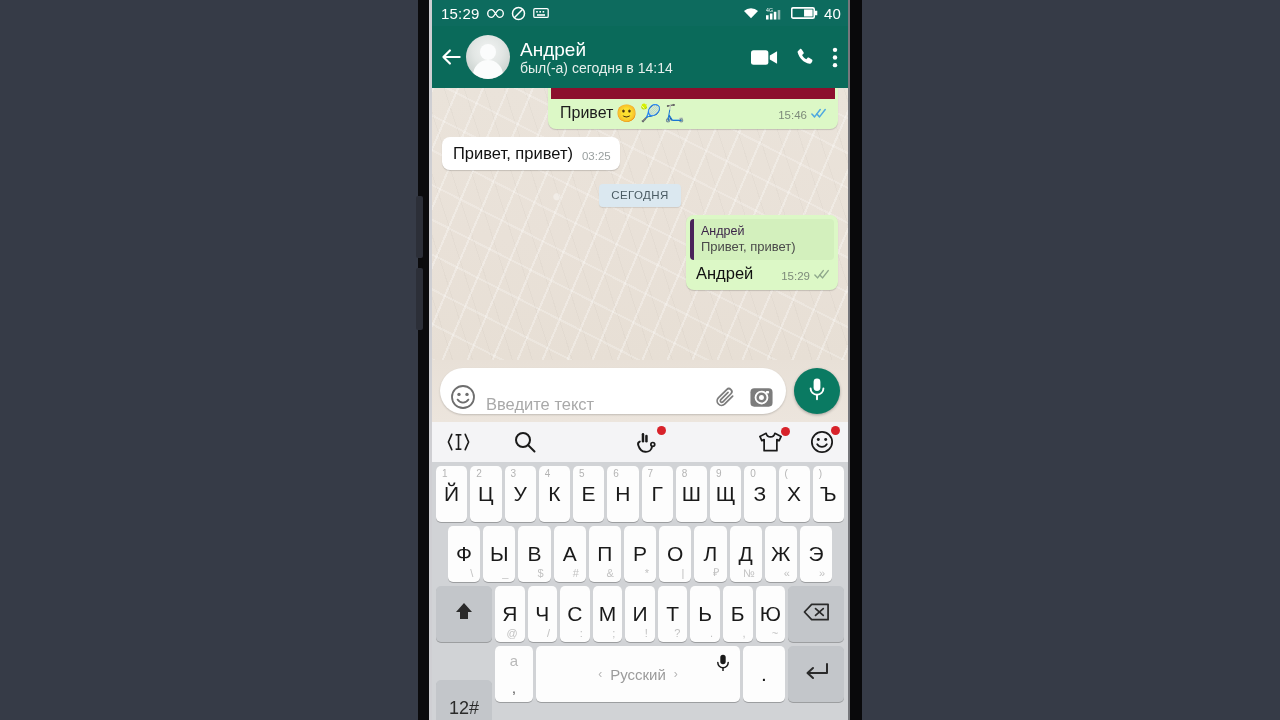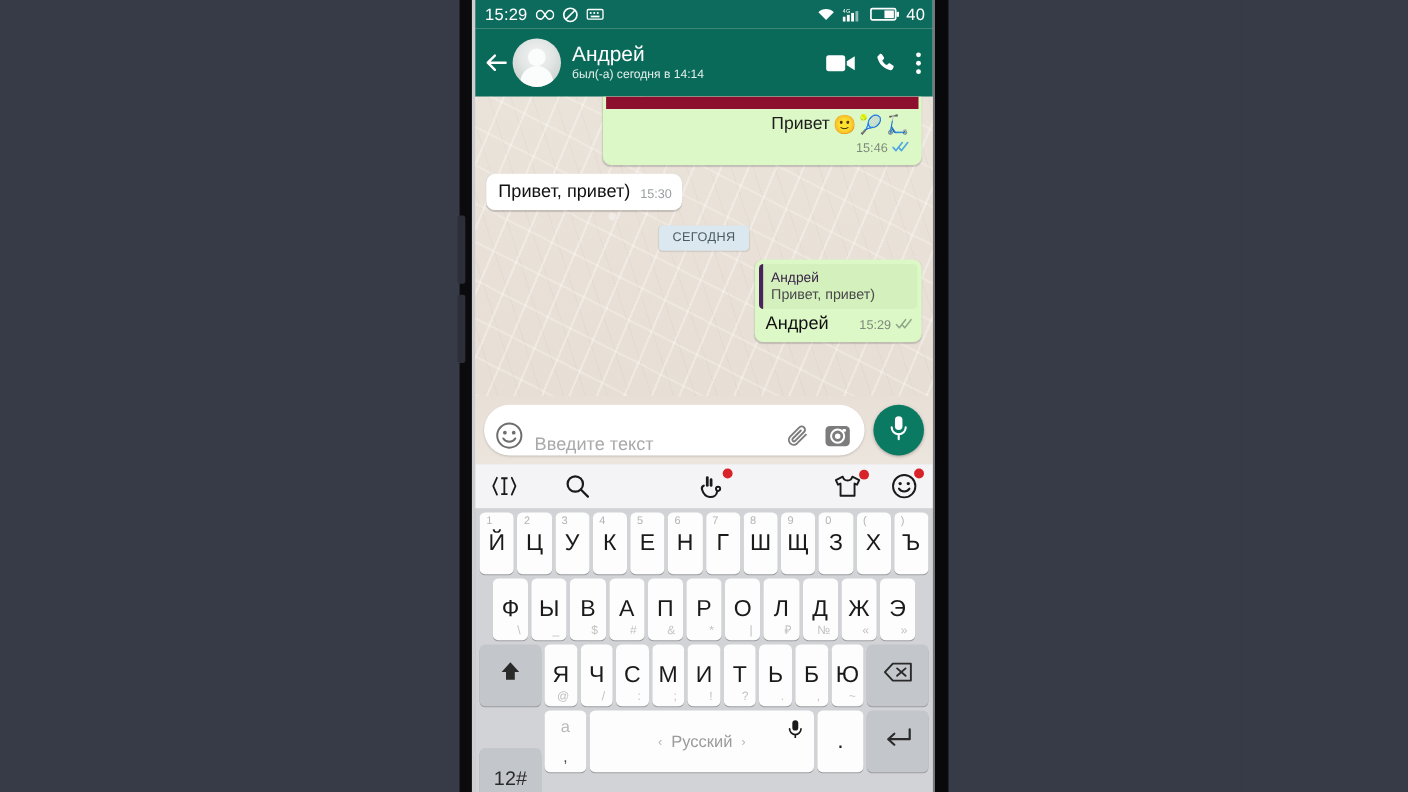--- a/index.html
+++ b/index.html
@@ -56,21 +56,21 @@
   .avatar::before {
     content:""; position:absolute; left:50%; top:20%; width:16px; height:16px;
     margin-left:-8px; border-radius:50%; background:#fbfcfc;
   }
   .avatar::after {
     content:""; position:absolute; left:50%; top:56%; width:30px; height:26px;
     margin-left:-15px; border-radius:15px 15px 0 0; background:#fbfcfc;
   }
   .hdr-text { display: flex; flex-direction: column; justify-content: center; min-width: 0; flex: 1 1 auto; }
   .hdr-name { font-size: 19px; font-weight: 400; line-height: 22px; white-space: nowrap; }
-  .hdr-sub { font-size: 11px; line-height: 15px; color: #e6efec; white-space: nowrap; }
+  .hdr-sub { font-size: 14px; line-height: 15px; color: #e6efec; white-space: nowrap; }
   .hdr-actions { display: flex; align-items: center; gap: 16px; margin-left: 8px; }
   .hdr-actions .act { cursor: pointer; line-height: 0; }
 
   
   .messages {
     position: relative; height: 272px; overflow: hidden;
     background-color: #e9e1d8;
     background-image:
       repeating-linear-gradient(113deg, rgba(255,255,255,.30) 0 2px, rgba(0,0,0,0) 2px 23px),
       repeating-linear-gradient(27deg, rgba(255,255,255,.22) 0 2px, rgba(0,0,0,0) 2px 31px),
@@ -93,21 +93,21 @@
     border-radius: 8px 8px 8px 8px; box-shadow: 0 1px 1px rgba(0,0,0,.16);
     padding: 3px 3px 0 3px; margin-top: -38px;
   }
   .img-media {
     width: 100%; height: 46px; background: #8c0f2d; border-radius: 5px 5px 0 0;
     position: relative; overflow: hidden;
   }
 
   .img-caption {
     display: flex; align-items: flex-end; gap: 6px;
-    padding: 5px 8px 7px 9px; font-size: 16px; color: #1d1d1d; flex-direction: column;
+    padding: 5px 8px 7px 9px; font-size: 16px; color: #1d1d1d;
   }
   .img-caption .cap-text { display: flex; align-items: center; gap: 3px; }
   .emoji { font-size: 17px; line-height: 1; }
   .meta { margin-left: auto; display: flex; align-items: center; gap: 4px; font-size: 11.5px; color: #7d8a7a; white-space: nowrap; padding-bottom: 1px; }
   .meta.in-meta { color: #9aa0a0; }
 
   .b-in-text {
     padding: 7px 9px 7px 11px; font-size: 16.5px; color: #111; display: flex; align-items: flex-end; gap: 9px;
   }
   .b-in-text .meta { font-size: 11.5px; }
@@ -310,21 +310,21 @@
             </span>
           </span>
         </div>
       </div>
 
       <div class="msg-row in">
         <div class="bubble in">
           <div class="b-in-text">
             <span>Привет, привет)</span>
             <span class="meta in-meta">
-              <span>15:30</span>
+              <span>03:25</span>
             </span>
           </div>
         </div>
       </div>
 
       <div class="date-divider">
         <span class="date-pill">СЕГОДНЯ</span>
       </div>
 
       <div class="msg-row out">

